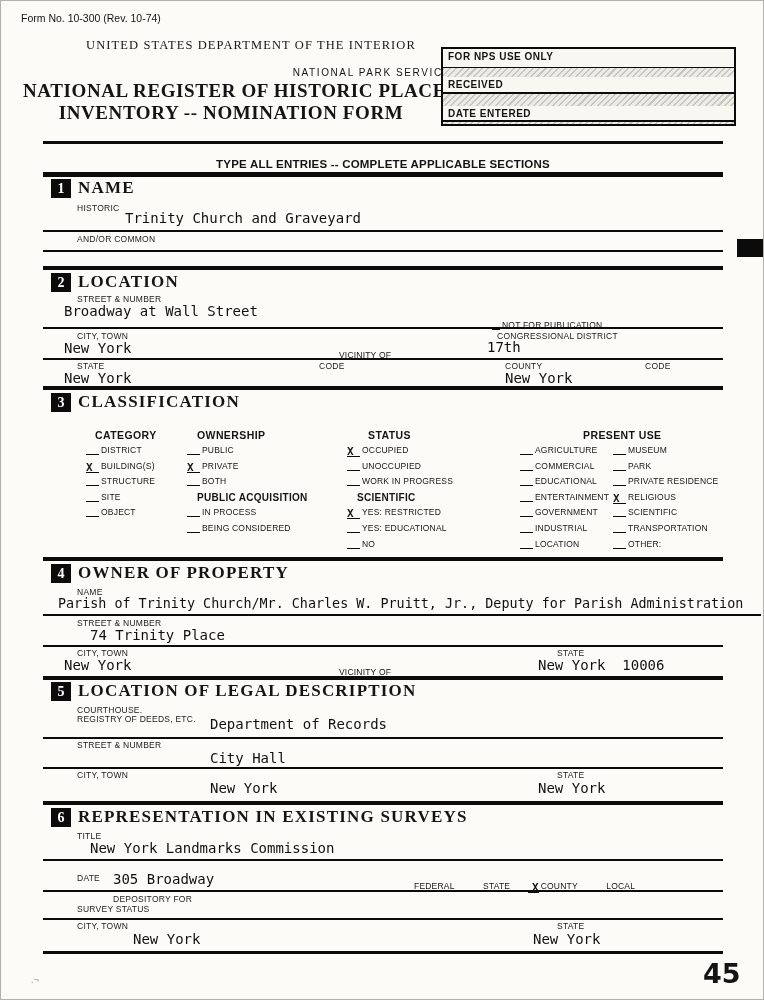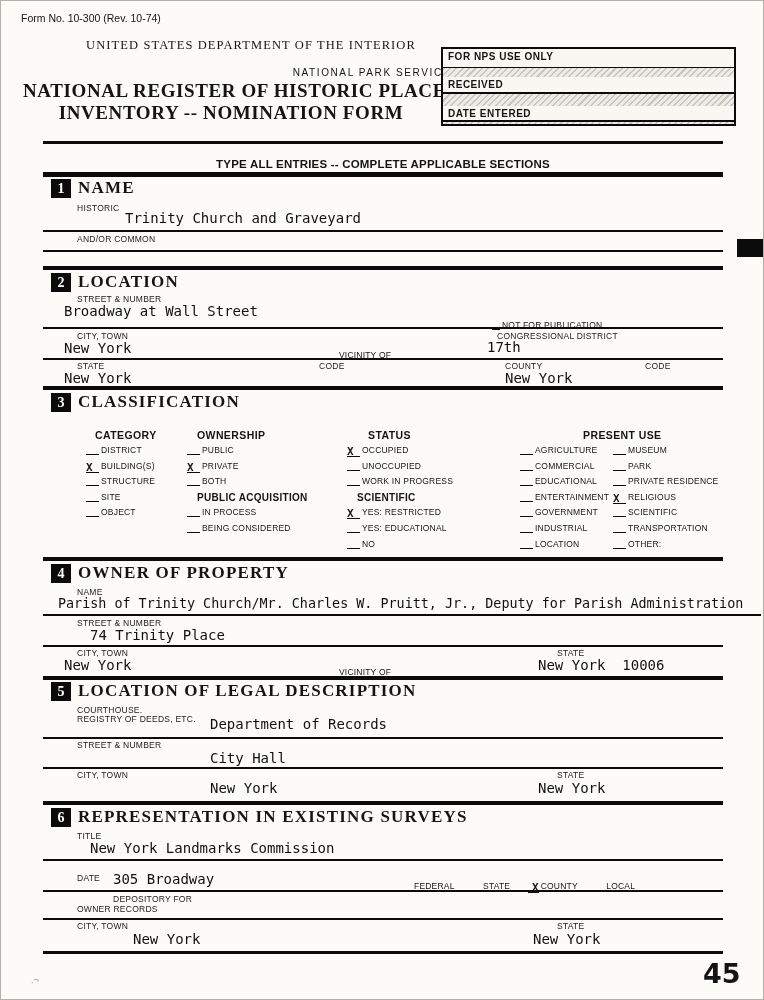--- a/index.html
+++ b/index.html
@@ -206,21 +206,21 @@
   <div class="abs lbl" style="left:76px;top:872px;">DATE</div>
   <div class="abs mono" style="left:112px;top:870px;">305 Broadway</div>
   <div class="abs levels" style="left:402px;top:874px;">
     <span class="li"><span class="ck" style="width:9px;"></span><span class="cl">FEDERAL</span></span>
     <span class="li"><span class="ck" style="width:9px;"></span><span class="cl">STATE</span></span>
     <span class="li"><span class="ck" style="width:11px;">X</span><span class="cl">COUNTY</span></span>
     <span class="li"><span class="ck" style="width:9px;"></span><span class="cl">LOCAL</span></span>
   </div>
   <div class="abs rule" style="left:42px;top:889px;width:680px;height:2px;"></div>
   <div class="abs lbl" style="left:76px;top:893px;padding-left:36px;">DEPOSITORY FOR</div>
-  <div class="abs lbl" style="left:76px;top:903px;">OWNER RECORDS</div>
+  <div class="abs lbl" style="left:76px;top:903px;">SURVEY STATUS</div>
   <div class="abs rule" style="left:42px;top:917px;width:680px;height:2px;"></div>
   <div class="abs lbl" style="left:76px;top:920px;">CITY, TOWN</div>
   <div class="abs lbl" style="left:556px;top:920px;">STATE</div>
   <div class="abs mono" style="left:132px;top:930px;">New York</div>
   <div class="abs mono" style="left:532px;top:930px;">New York</div>
   <div class="abs rule" style="left:42px;top:950px;width:680px;height:3px;"></div>
 
   <div class="abs scanmark" style="left:30px;top:974px;">.¬</div>
   <div class="abs pageno" style="left:702px;top:957px;">45</div>
 

